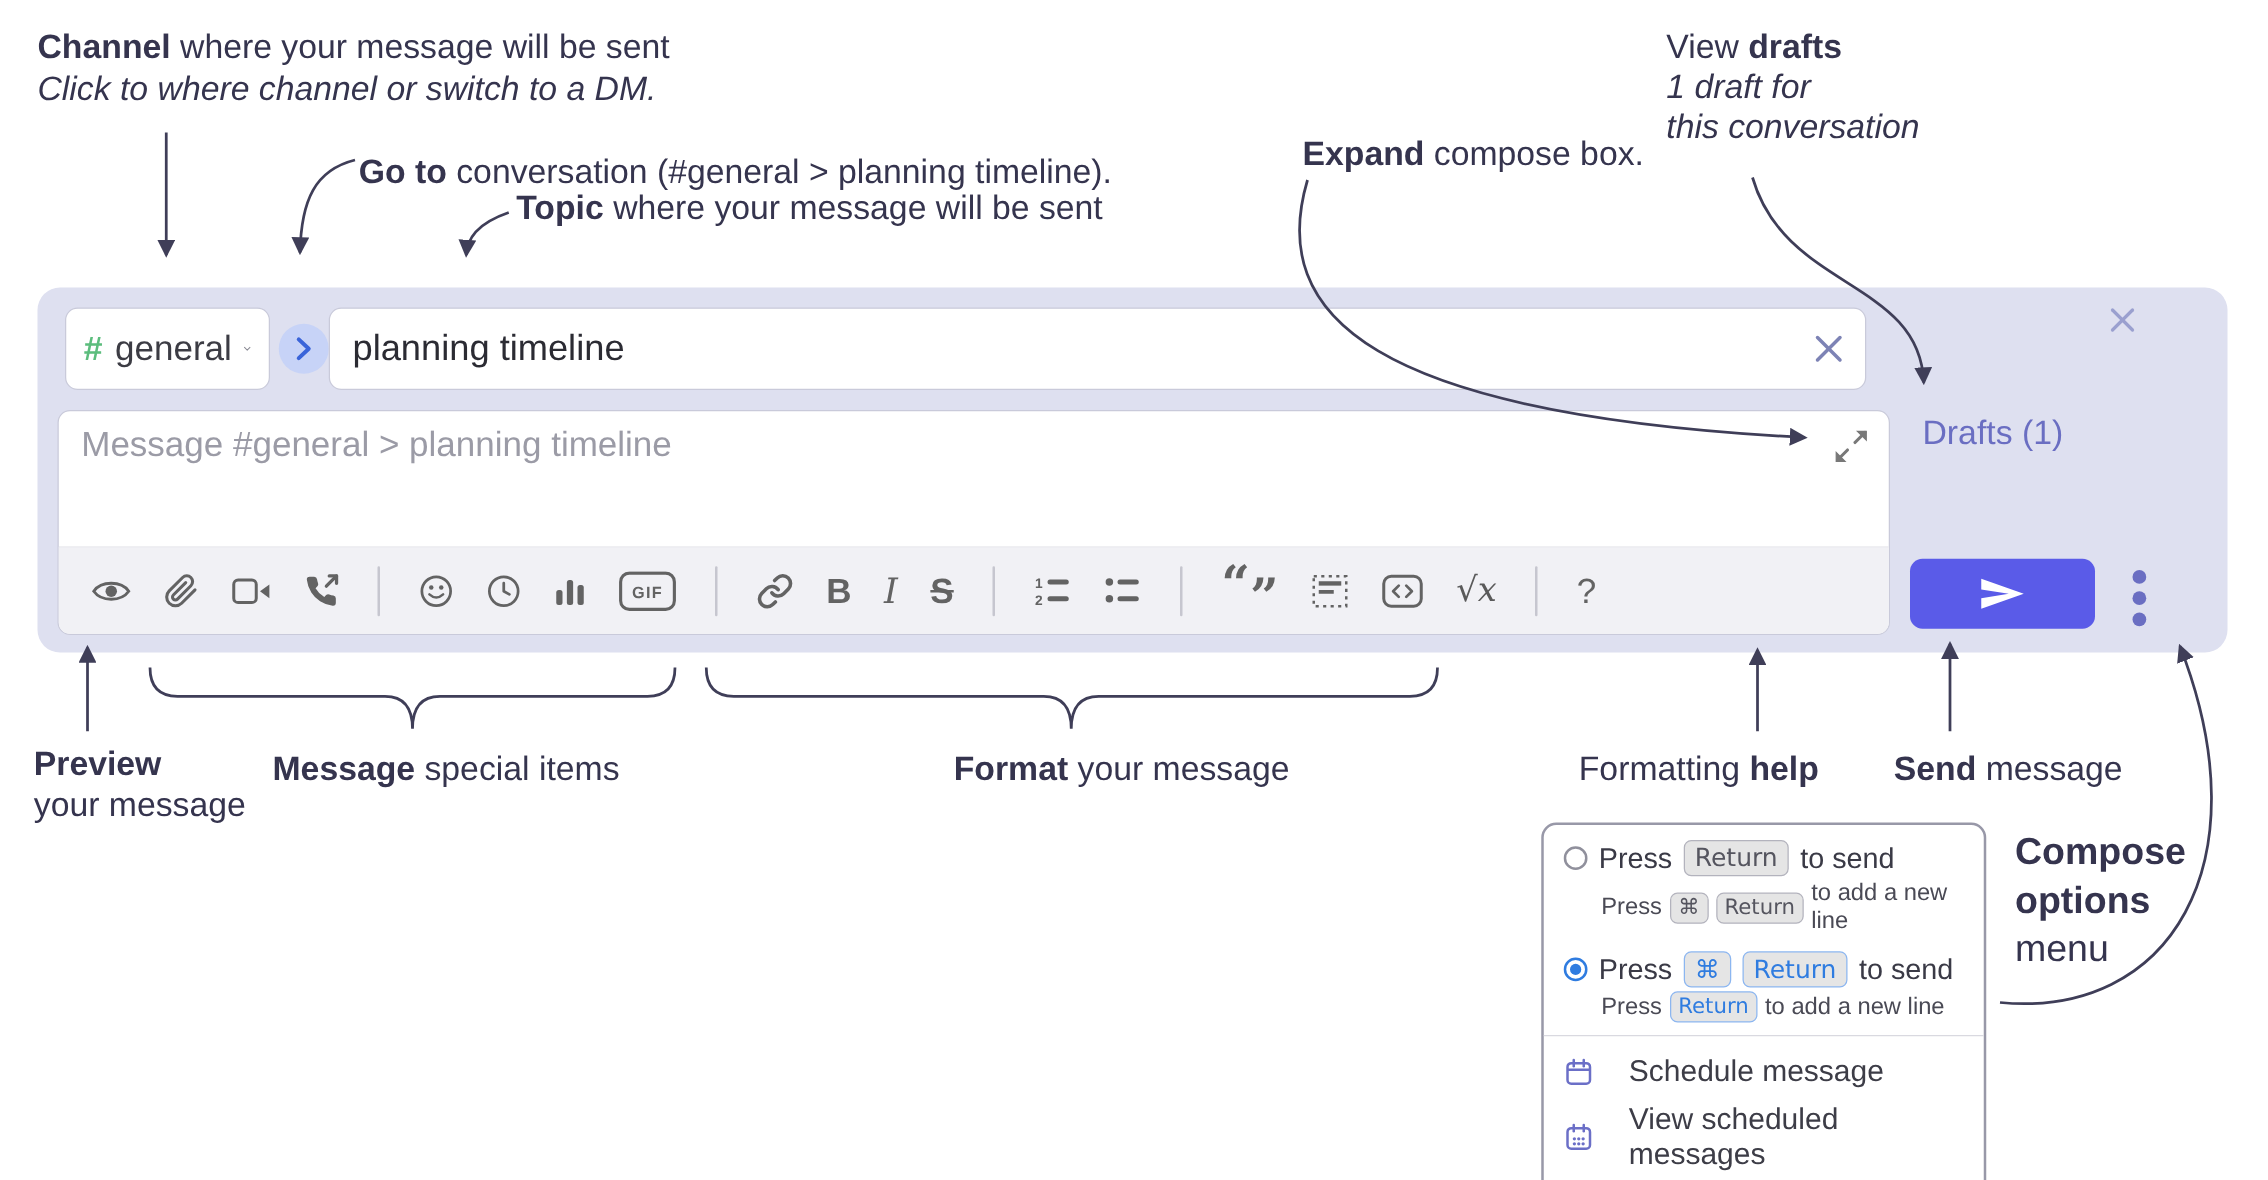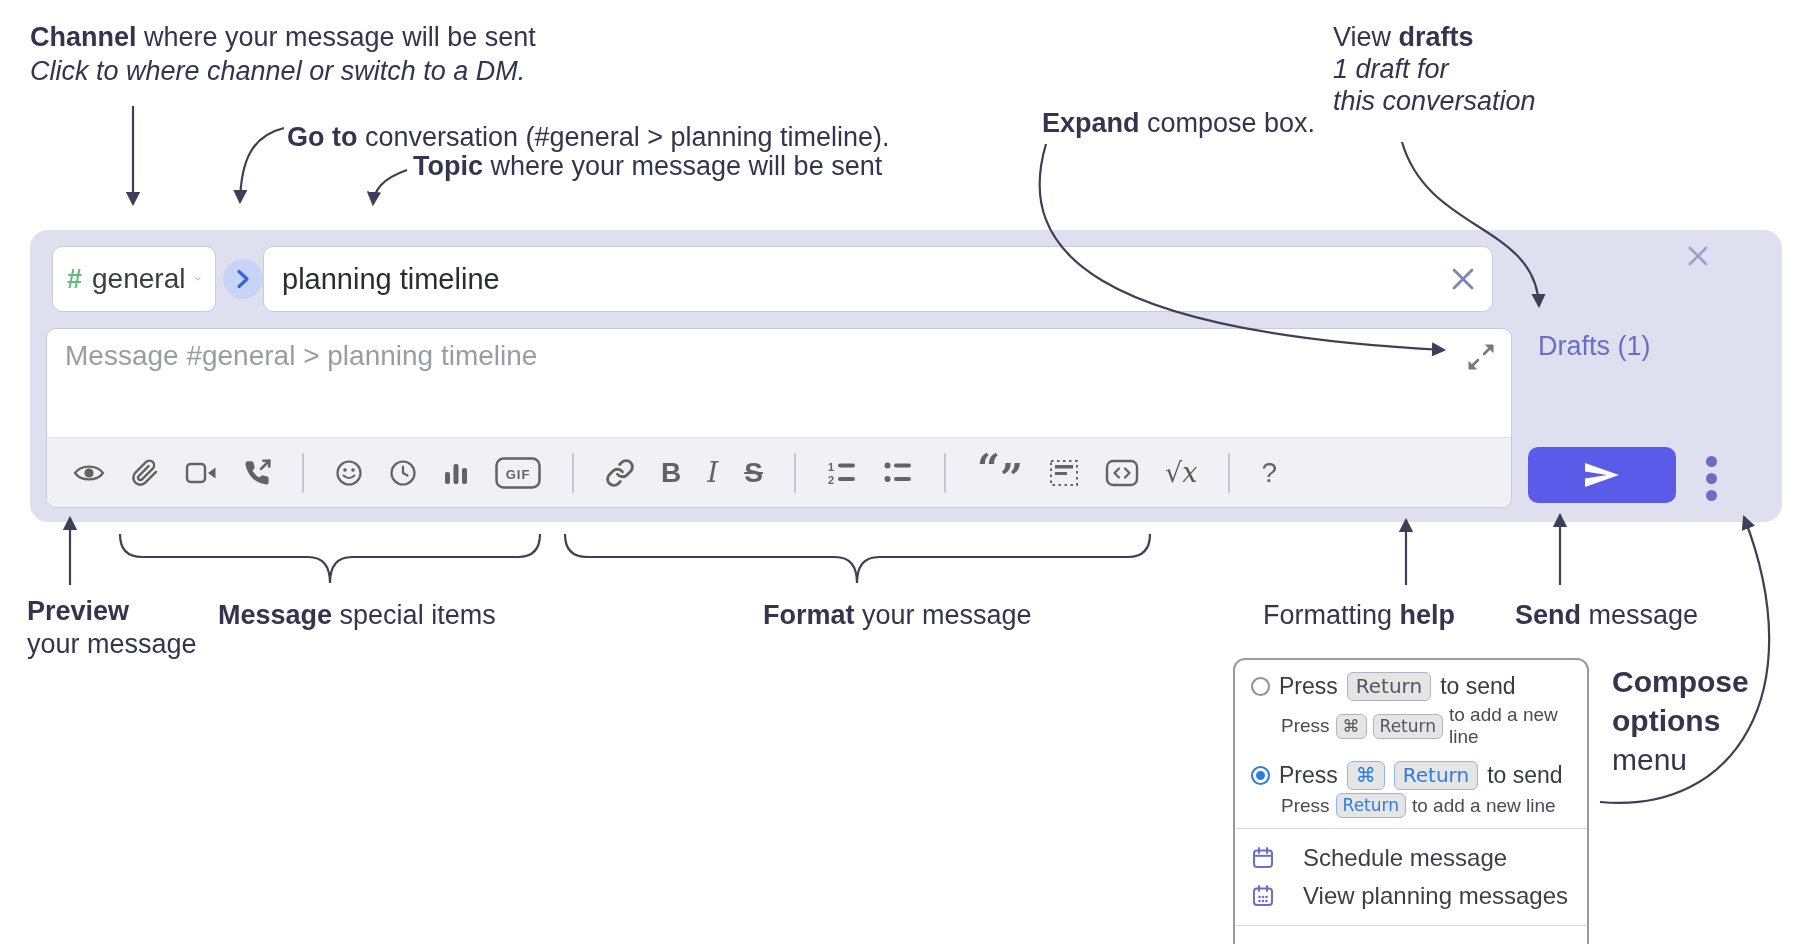--- a/index.html
+++ b/index.html
@@ -331,21 +331,21 @@
       <rect x="3" y="4.5" width="18" height="16.5" rx="3" fill="none" stroke="#6b6fc7" stroke-width="2"></rect>
       <line x1="8" y1="2" x2="8" y2="7" stroke="#6b6fc7" stroke-width="2" stroke-linecap="round"></line>
       <line x1="16" y1="2" x2="16" y2="7" stroke="#6b6fc7" stroke-width="2" stroke-linecap="round"></line>
       <circle cx="8.5" cy="13" r="1.3" fill="#6b6fc7"></circle>
         <circle cx="12" cy="13" r="1.3" fill="#6b6fc7"></circle>
         <circle cx="15.5" cy="13" r="1.3" fill="#6b6fc7"></circle>
       <circle cx="8.5" cy="17" r="1.3" fill="#6b6fc7"></circle>
         <circle cx="12" cy="17" r="1.3" fill="#6b6fc7"></circle>
         <circle cx="15.5" cy="17" r="1.3" fill="#6b6fc7"></circle>
     </svg>
-    <span>View planning messages</span>
+    <span>View scheduled messages</span>
   </div>
   <div class="menu-div"></div>
   <div class="menu-item">
 
     <span>Save draft and start a new message</span>
   </div>
 </div>
 
 <svg class="overlay" width="1814" height="944" viewBox="0 0 1814 944">
   <defs>

